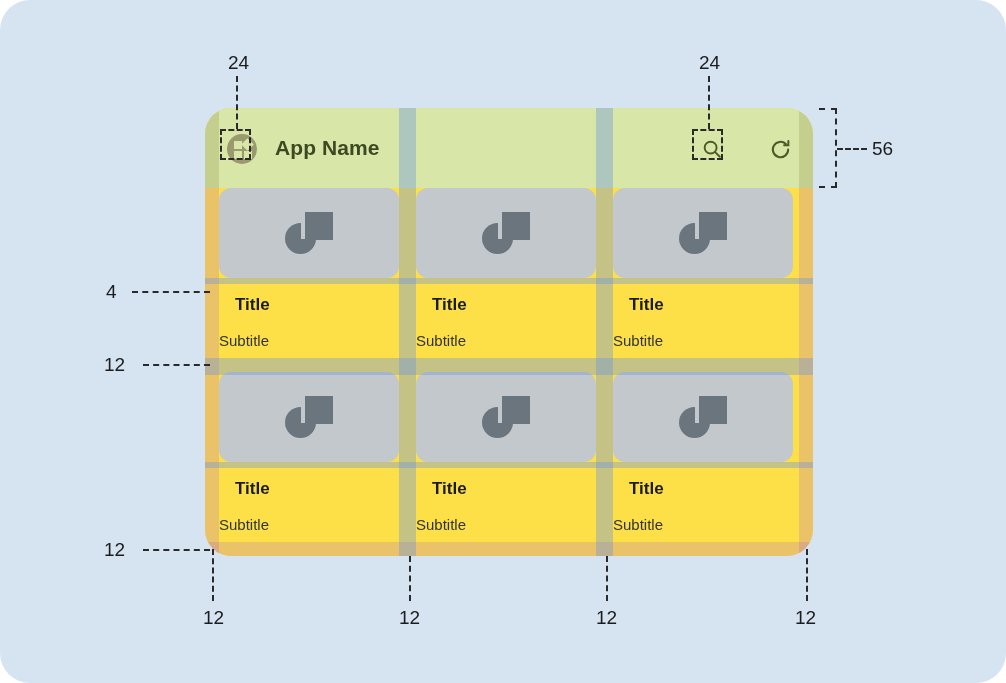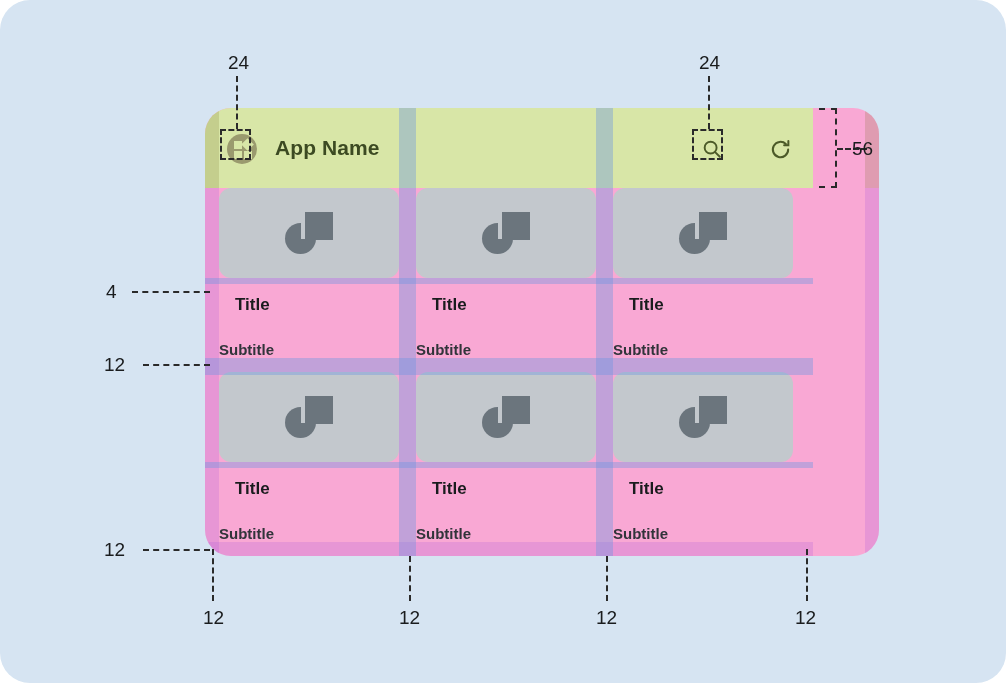--- a/index.html
+++ b/index.html
@@ -15,22 +15,22 @@
     width: 1006px; height: 683px;
     background: #d6e4f2;
     border-radius: 30px;
     overflow: hidden;
   }
 
   
   #device {
     position: absolute;
     left: 205px; top: 108px;
-    width: 674px; height: 448px;
-    background: #f9a8d4;
+    width: 608px; height: 448px;
+    background: #fde047;
     border-radius: 26px;
     overflow: hidden;
   }
 
   
   #appbar {
     position: absolute;
     left: 0; top: 0;
     width: 608px; height: 80px;
     background: #d8e6a7;
@@ -141,21 +141,21 @@
     background: #6b757d;
   }
 
   .tile-text { padding-top: 18px; }
   .tile-title {
     font-size: 17px; font-weight: bold;
     color: #1a1c1e; line-height: 1.1; margin-left: 16px;
   }
   .tile-subtitle {
     font-size: 15px; color: #31343a;
-    margin-top: 27px; line-height: 1.1; font-weight: bold;
+    margin-top: 18px; line-height: 1.1;
   }
 
   
   .ov { position: absolute; pointer-events: none; }
 
   
   .ov-pad { background: rgba(168, 85, 220, .22); }
   #pad-left   { left: 0;     top: 80px;  width: 14px;  height: 368px; }
   #pad-right  { right: 0;    top: 80px;  width: 14px;  height: 368px; }
   #pad-bottom { left: 0;     bottom: 0;  width: 608px; height: 14px; }
@@ -333,21 +333,21 @@
   <div class="touch-box" id="touch-search"></div>
 
   <div class="ann-label" style="left:228px; top:52px;">24</div>
   <div class="dline v" style="left:236px; top:76px; height:53px;"></div>
 
   <div class="ann-label" style="left:699px; top:52px;">24</div>
   <div class="dline v" style="left:708px; top:76px; height:53px;"></div>
 
   <div id="bracket-56"></div>
   <div class="dline h" style="left:837px; top:148px; width:30px;"></div>
-  <div class="ann-label" style="left:852px; top:138px;">56</div>
+  <div class="ann-label" style="left:872px; top:138px;">56</div>
 
   <div class="ann-label" style="left:106px; top:281px;">4</div>
   <div class="dline h" style="left:132px; top:291px; width:78px;"></div>
 
   <div class="ann-label" style="left:104px; top:354px;">12</div>
   <div class="dline h" style="left:143px; top:364px; width:67px;"></div>
 
   <div class="ann-label" style="left:104px; top:539px;">12</div>
   <div class="dline h" style="left:143px; top:549px; width:67px;"></div>
 

